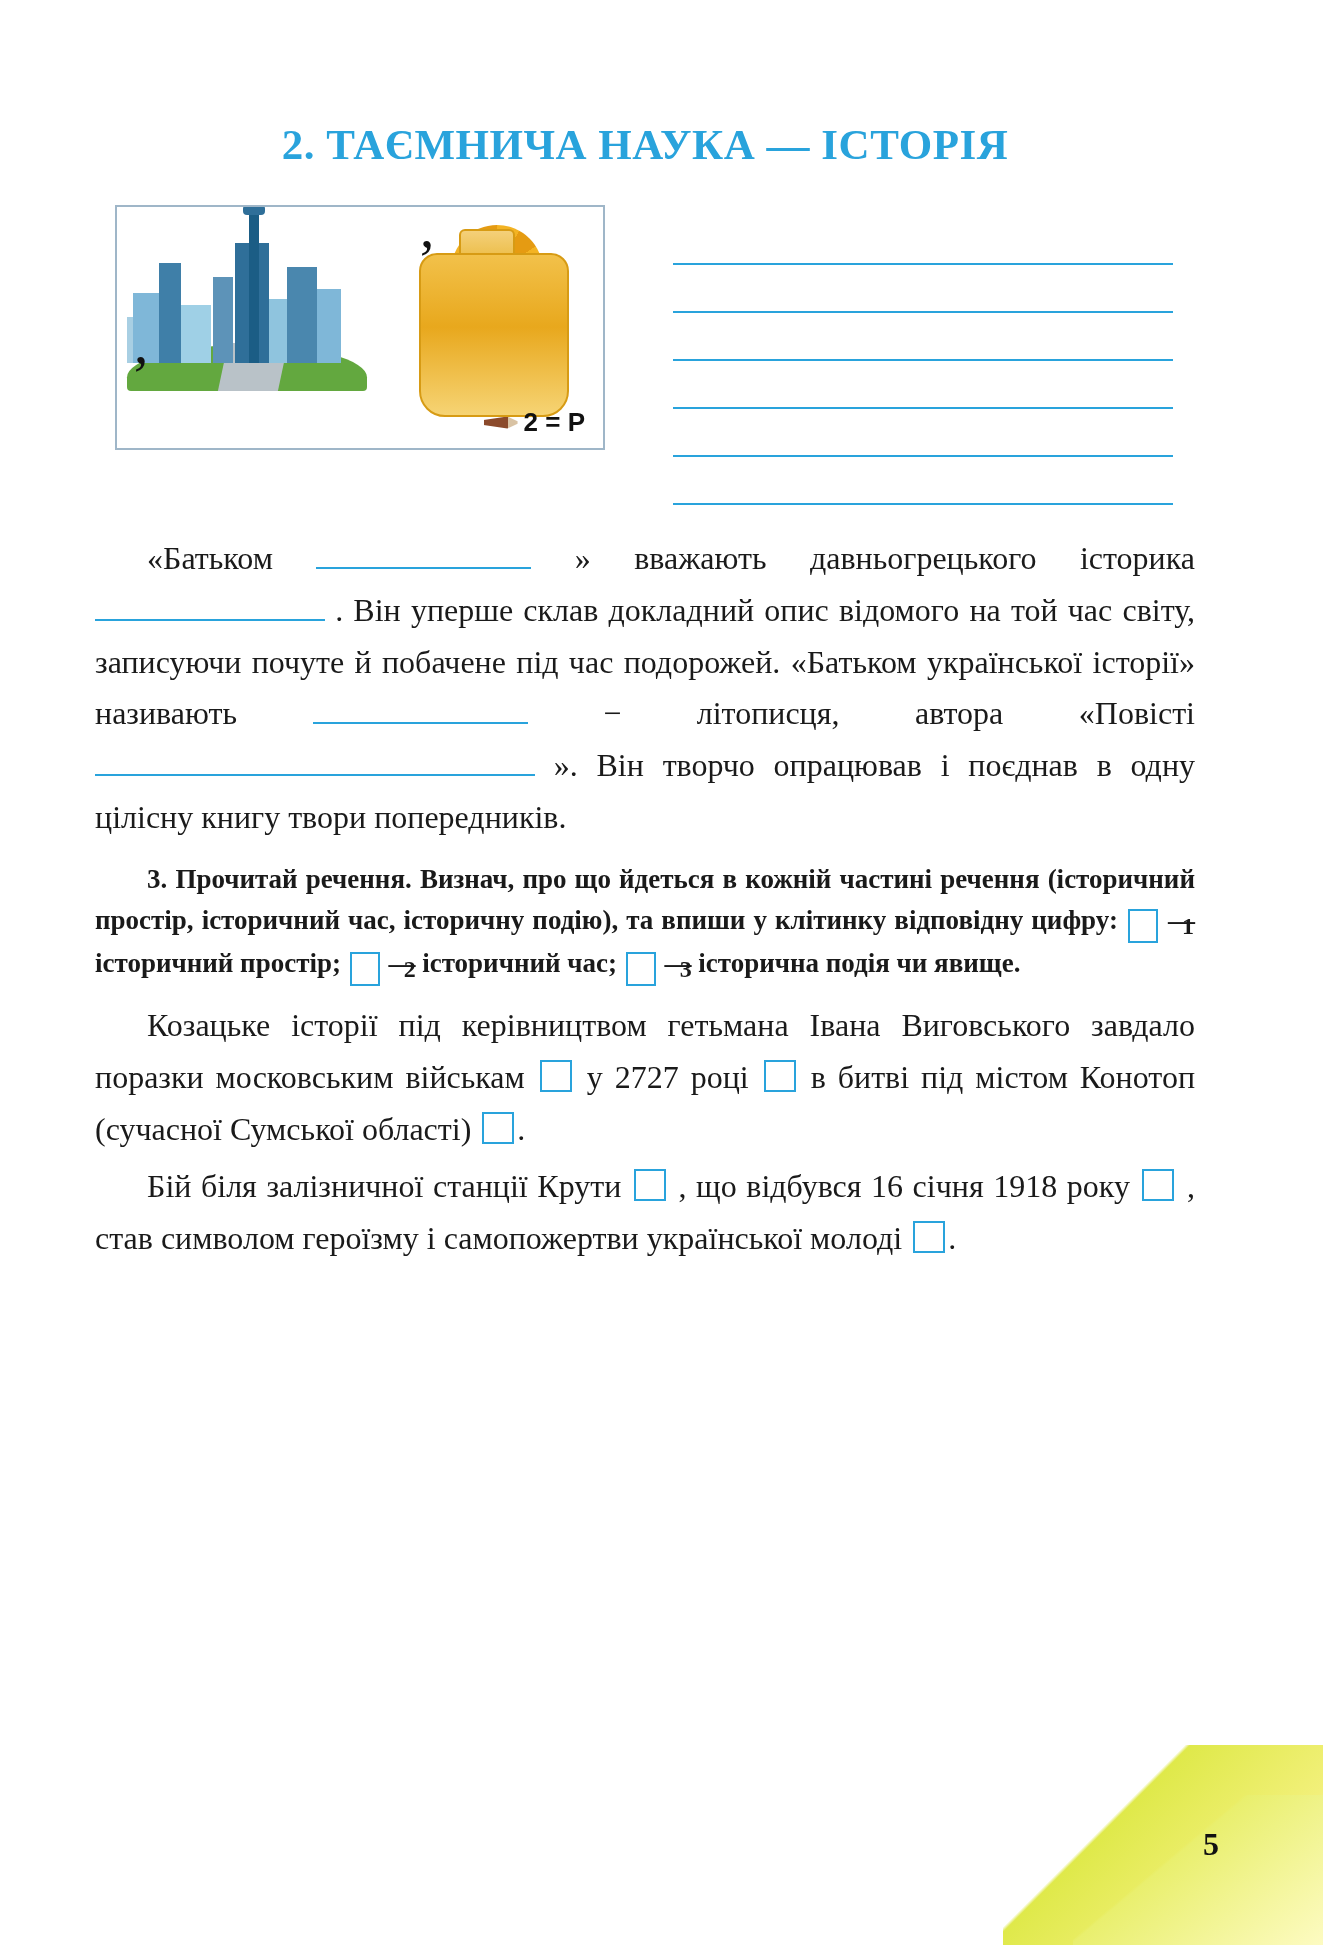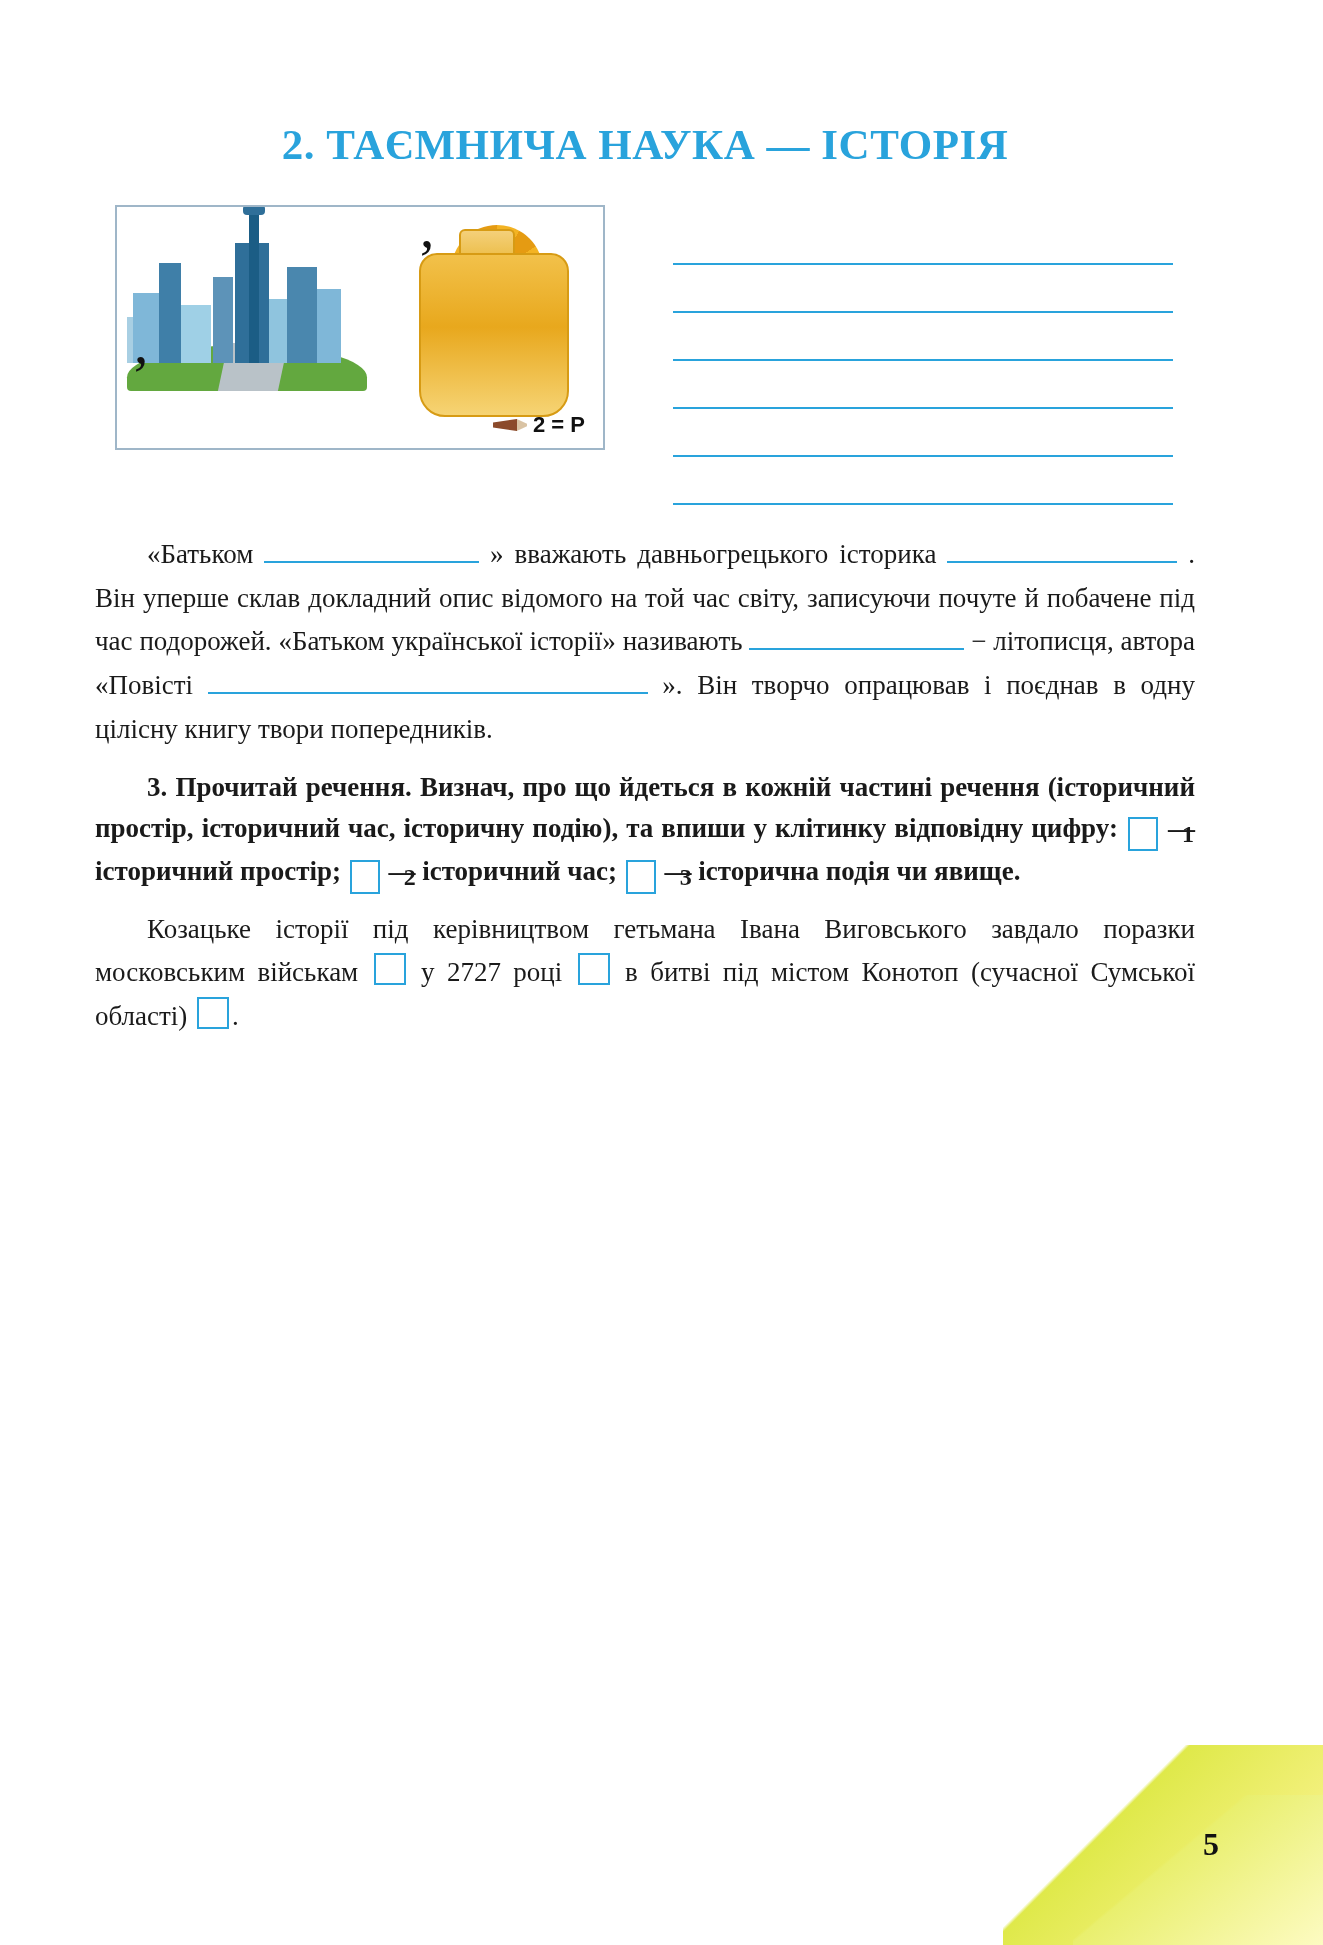--- a/index.html
+++ b/index.html
@@ -164,21 +164,21 @@
       conic-gradient(#f3b323 0 8%, #e59b12 8% 16%, #f3b323 16% 24%, #e59b12 24% 32%,
                      #f3b323 32% 40%, #e59b12 40% 48%, #f3b323 48% 56%, #e59b12 56% 64%,
                      #f3b323 64% 72%, #e59b12 72% 80%, #f3b323 80% 88%, #e59b12 88% 100%);
   }
   .rebus-key {
     position: absolute;
     right: 18px;
     bottom: 10px;
     display: flex;
     align-items: center;
-    font-size: 22px;
+    font-size: 26px;
     font-family: "Liberation Sans", sans-serif;
     color: #111;
     font-weight: bold;
   }
   .pen {
     width: 34px; height: 12px;
     margin-right: 6px;
     background: linear-gradient(90deg,#8b4a2b 0 70%, #d9c3a4 70% 100%);
     clip-path: polygon(0% 30%, 70% 0%, 100% 40%, 100% 60%, 70% 100%, 0% 70%);
   }
@@ -217,21 +217,21 @@
   }
   .cell {
     display: inline-block;
     border: 2px solid #29a3dc;
     width: 28px;
     height: 28px;
     vertical-align: -4px;
     margin: 0 3px;
   }
   .para {
-    font-size: 27px;
+    font-size: 32px;
     line-height: 1.62;
     text-align: justify;
     margin: 0 0 6px 0;
     text-indent: 52px;
     color: #1a1a1a;
   }
   
   .corner {
     position: absolute;
     right: 0;
@@ -337,19 +337,27 @@
 
     <p class="para">
       <span>Козацьке історії під керівництвом гетьмана Івана Виговського завдало поразки московським військам</span>
       <span class="cell"></span>
       <span>у 2727 році</span>
       <span class="cell"></span>
       <span>в битві під містом Конотоп (сучасної Сумської області)</span>
       <span class="cell"></span><span>.</span>
     </p>
 
+    <p class="para">
+      <span>Бій біля залізничної станції Крути</span>
+      <span class="cell"></span>
+      <span>, що відбувся 16 січня 1918 року</span>
+      <span class="cell"></span>
+      <span>, став символом героїзму і самопожертви української молоді</span>
+      <span class="cell"></span><span>.</span>
+    </p>
 
   </div>
 
   <div class="corner"></div>
   <div class="corner2"></div>
   <div class="pagenum">5</div>
 </div>
 
 </body></html>

